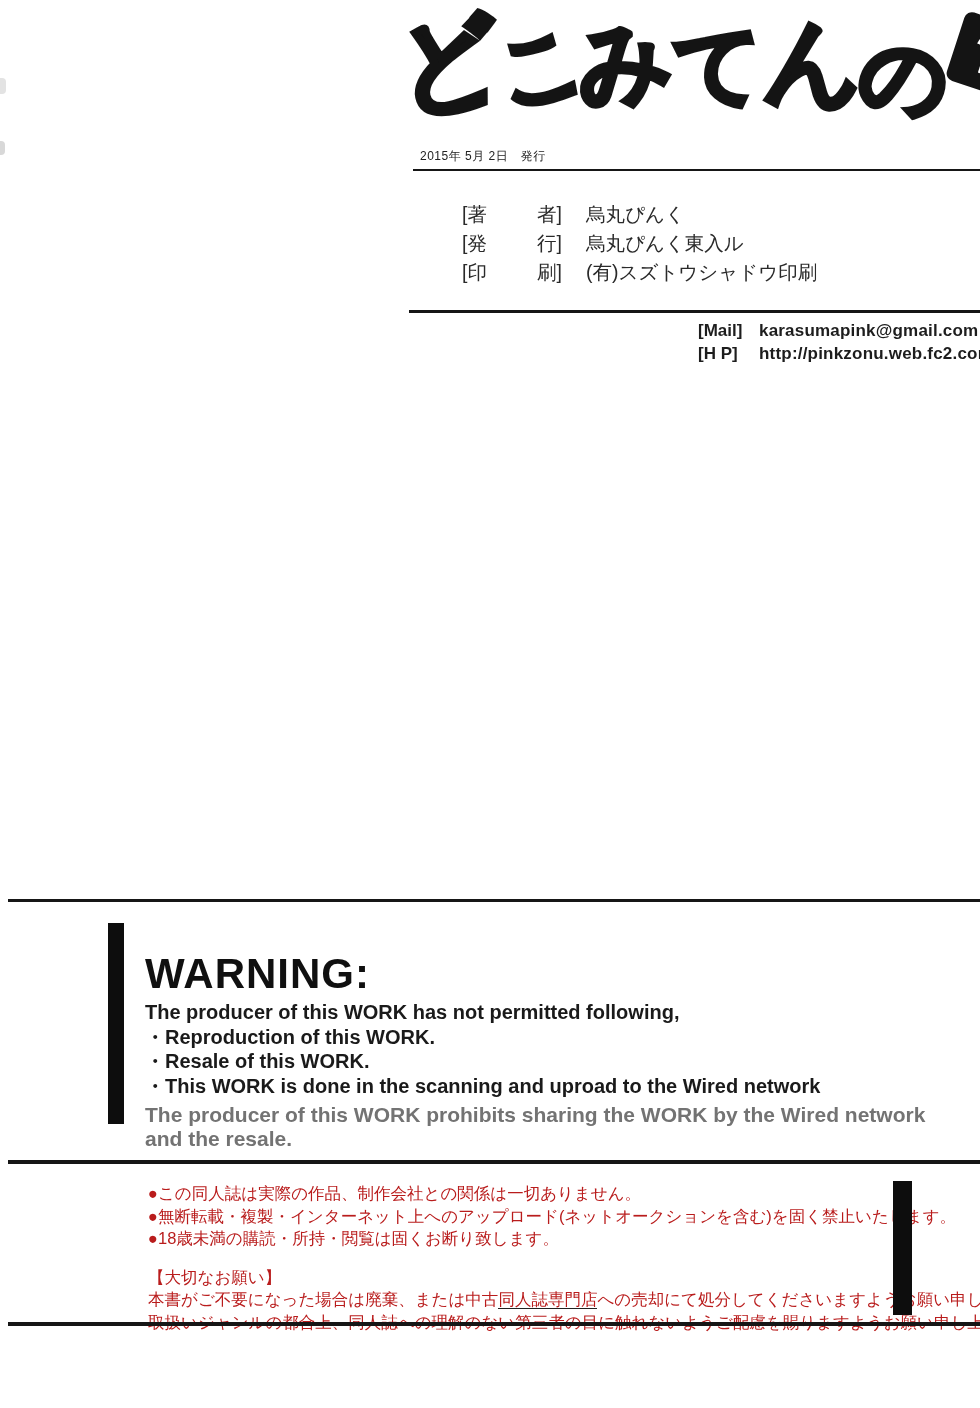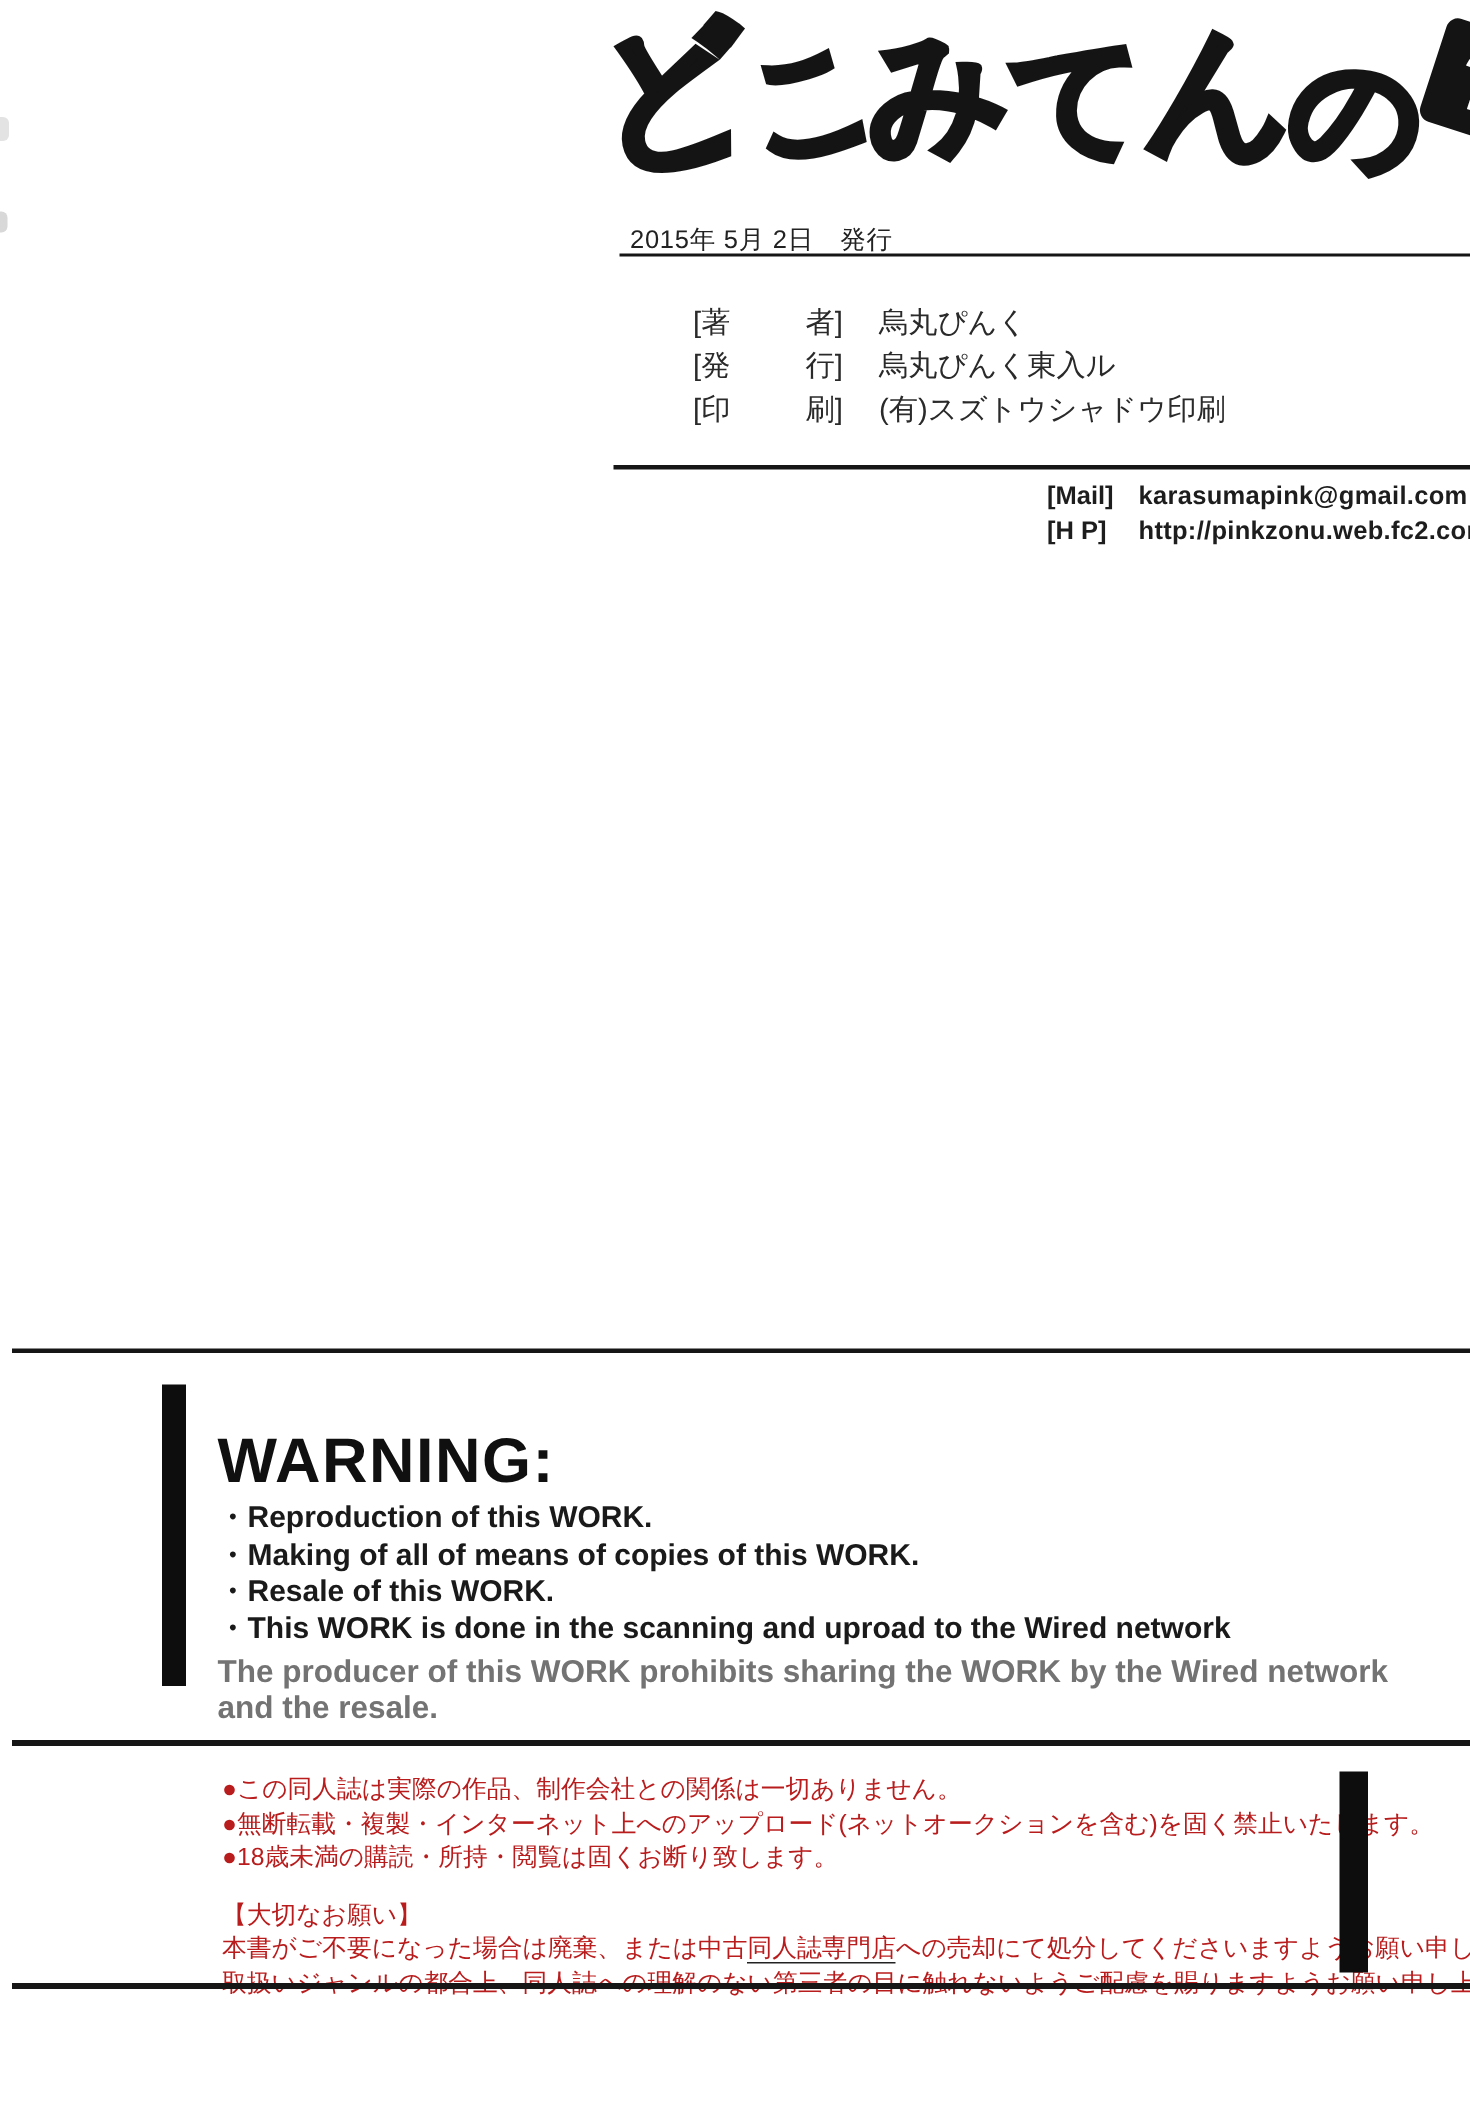--- a/index.html
+++ b/index.html
@@ -38,21 +38,21 @@
   .c3 { font-size: 88px;  transform: rotate(-2deg) translateY(12px); margin-left: 2px; }
   .c4 { font-size: 96px;  transform: rotate(3deg) translateY(4px);   margin-left: 2px; }
   .c5 { font-size: 86px;  transform: rotate(10deg) translateY(24px); margin-left: 2px; }
   .lgq {
     width: 72px; height: 72px; background: #141414; border-radius: 8px;
     transform: rotate(18deg) translateY(10px); margin-left: 4px;
     display: flex; align-items: center; justify-content: center; flex: 0 0 auto;
   }
   .lgq .q { color: #ffffff; font-size: 56px; font-weight: bold; line-height: 1; -webkit-text-stroke: 2px #ffffff; }
 
-  .pubdate { position: absolute; left: 420px; top: 148px; font-size: 17px; letter-spacing: 0.5px; color: #222; }
+  .pubdate { position: absolute; left: 420px; top: 148px; font-size: 12px; letter-spacing: 0.5px; color: #222; }
 
   
   .credits { position: absolute; left: 462px; top: 201px; font-size: 19.5px; color: #2a2a2a; }
   .credit-row { display: flex; align-items: baseline; height: 29px; }
   .credit-label { width: 100px; display: inline-flex; justify-content: space-between; }
   .credit-value { margin-left: 24px; }
 
   
   .contacts { position: absolute; left: 698px; top: 321px; font-size: 17px; font-weight: bold; color: #1d1d1d; }
   .contact-row { display: flex; align-items: baseline; height: 23px; }
@@ -129,22 +129,22 @@
     <div class="contact-row">
       <span class="contact-label">[H P]</span>
       <span class="contact-value">http://pinkzonu.web.fc2.com/</span>
     </div>
   </div>
 
   <div class="rule rule-warning-top"></div>
   <div class="warn-bar"></div>
   <div class="warning">
     <div class="warn-heading">WARNING:</div>
+    <div class="warn-line">The producer of this WORK has not permitted following,</div>
     <div class="warn-line">・Reproduction of this WORK.</div>
-    <div class="warn-line">・Making of all of means of copies of this WORK.</div>
     <div class="warn-line">・Resale of this WORK.</div>
     <div class="warn-line">・This WORK is done in the scanning and uproad to the Wired network</div>
     <div class="warn-footer">The producer of this WORK prohibits sharing the WORK by the Wired network and the resale.</div>
   </div>
 
   <div class="rule rule-notice-top"></div>
   <div class="notices">
     <div class="notice-line">●この同人誌は実際の作品、制作会社との関係は一切ありません。</div>
     <div class="notice-line">●無断転載・複製・インターネット上へのアップロード(ネットオークションを含む)を固く禁止いたします。</div>
     <div class="notice-line">●18歳未満の購読・所持・閲覧は固くお断り致します。</div>

